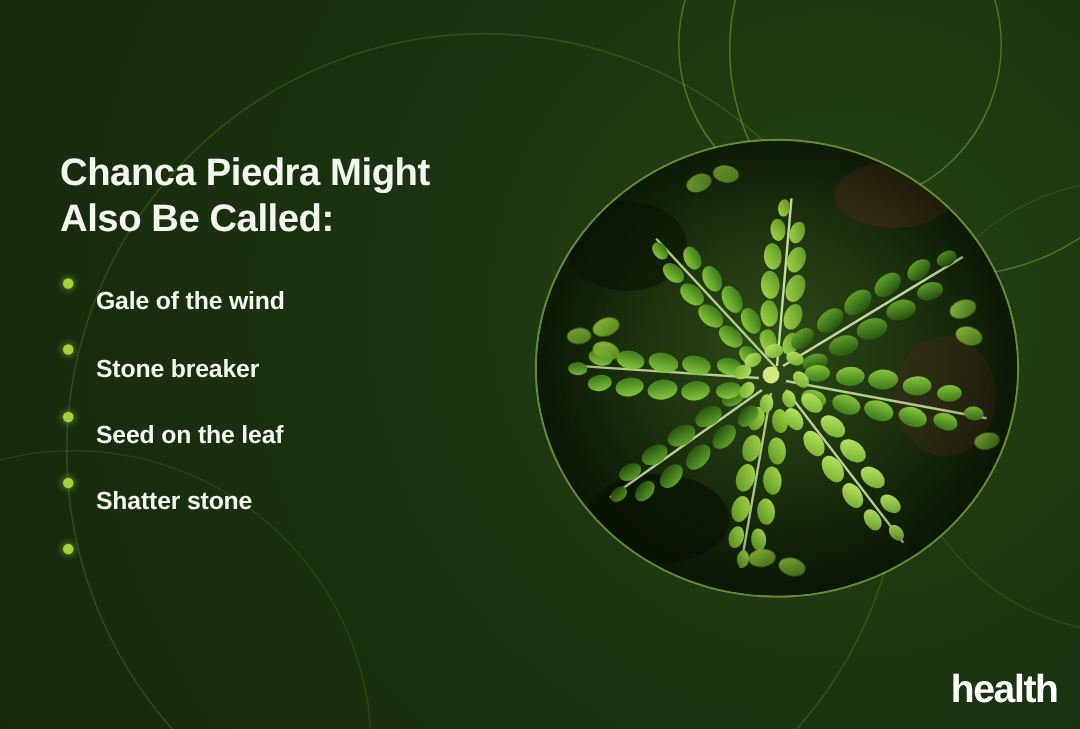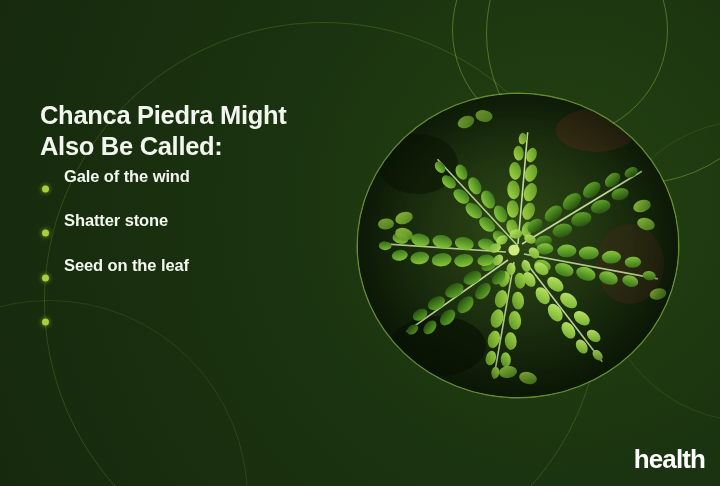--- a/index.html
+++ b/index.html
@@ -113,21 +113,21 @@
     width: 310px;
     list-style: none;
     margin: 0;
     padding: 0;
   }
   #alias-list .alias-item {
     position: relative;
     height: 44.3px;
     padding-left: 24px;
     display: flex;
-    align-items: flex-start;
+    align-items: flex-end;
   }
   #alias-list .bullet-dot {
     position: absolute;
     left: 2px;
     top: 50%;
     transform: translateY(-50%);
     width: 7px;
     height: 7px;
     border-radius: 50%;
     background: #a6d03c;
@@ -367,26 +367,30 @@
   <h1 id="headline">Chanca Piedra Might
 Also Be Called:</h1>
 
   <ul id="alias-list">
     <li class="alias-item">
       <span class="bullet-dot"></span>
       <span class="alias-label">Gale of the wind</span>
     </li>
     <li class="alias-item">
       <span class="bullet-dot"></span>
+      <span class="alias-label">Stone breaker</span>
+    </li>
+    <li class="alias-item">
+      <span class="bullet-dot"></span>
+      <span class="alias-label">Seed on the leaf</span>
+    </li>
+    <li class="alias-item">
+      <span class="bullet-dot"></span>
       <span class="alias-label">Shatter stone</span>
     </li>
     <li class="alias-item">
       <span class="bullet-dot"></span>
-      <span class="alias-label">Seed on the leaf</span>
-    </li>
-    <li class="alias-item">
-      <span class="bullet-dot"></span>
     </li>
   </ul>
 
   <div id="brand-logo">health</div>
 
 </div>
 
 </body></html>

